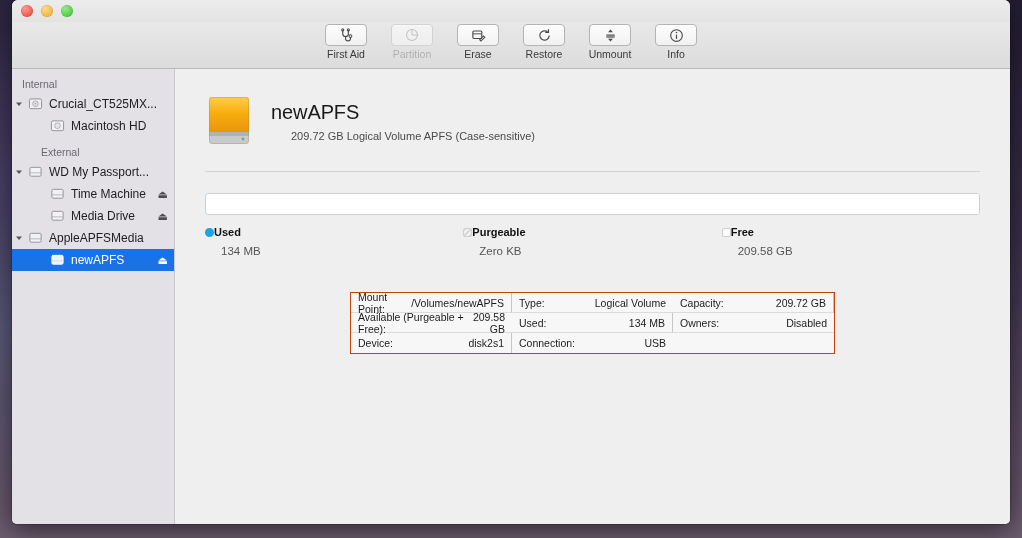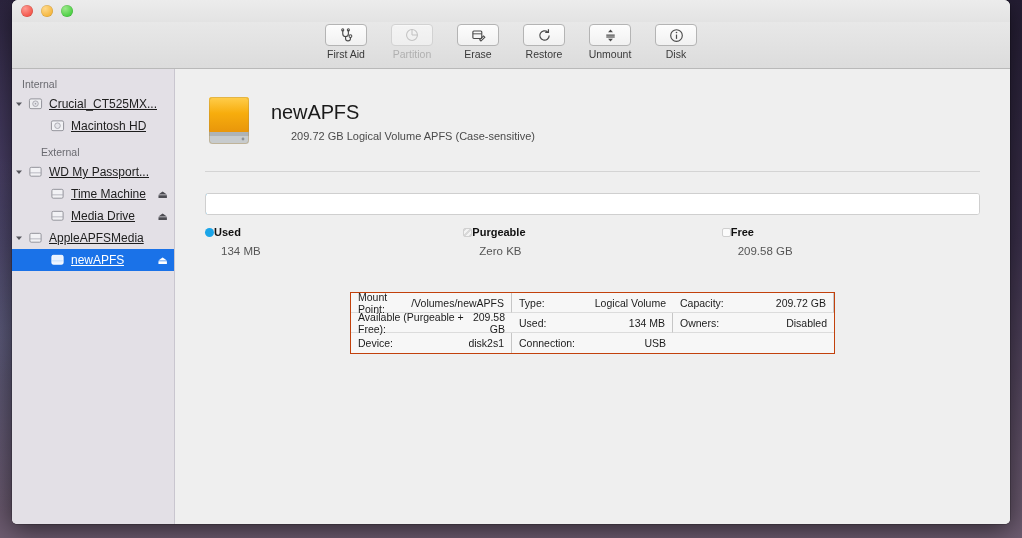--- a/index.html
+++ b/index.html
@@ -117,21 +117,21 @@
     white-space: nowrap;
   }
   .sb-row.selected { background: #1a72e8; color: #ffffff; }
   .tri {
     width: 14px; flex: 0 0 14px;
     display: flex; align-items: center; justify-content: center;
   }
   .tri svg { display: block; }
   .indent-2 { margin-left: 22px; }
   .dk-icon { flex: 0 0 18px; margin-right: 5px; display: flex; align-items: center; justify-content: center; }
-  .sb-label { overflow: hidden; text-overflow: ellipsis; text-decoration: underline; }
+  .sb-label { overflow: hidden; text-overflow: ellipsis; }
   .eject { margin-left: auto; font-size: 11px; color: #4c4c52; line-height: 1; }
   .sb-row.selected .eject { color: #ffffff; }
 
   
   .content {
     flex: 1 1 auto;
     background: #efefef;
     padding: 22px 30px 0 30px;
     overflow: hidden;
   }
@@ -279,21 +279,21 @@
     </div>
 
     <div class="tool">
       <div class="glyphbox">
         <svg width="15" height="15" viewBox="0 0 16 16">
           <circle cx="8" cy="8" r="6.2" fill="none" stroke="#4a4a4a" stroke-width="1.2"></circle>
           <circle cx="8" cy="4.8" r="0.85" fill="#4a4a4a"></circle>
           <path d="M8 7v4.6" stroke="#4a4a4a" stroke-width="1.3"></path>
         </svg>
       </div>
-      <div class="lbl">Disk</div>
+      <div class="lbl">Info</div>
     </div>
 
   </div>
 
   <div class="body-split">
 
     <div class="sidebar">
 
       <div class="sb-header">Internal</div>
 

